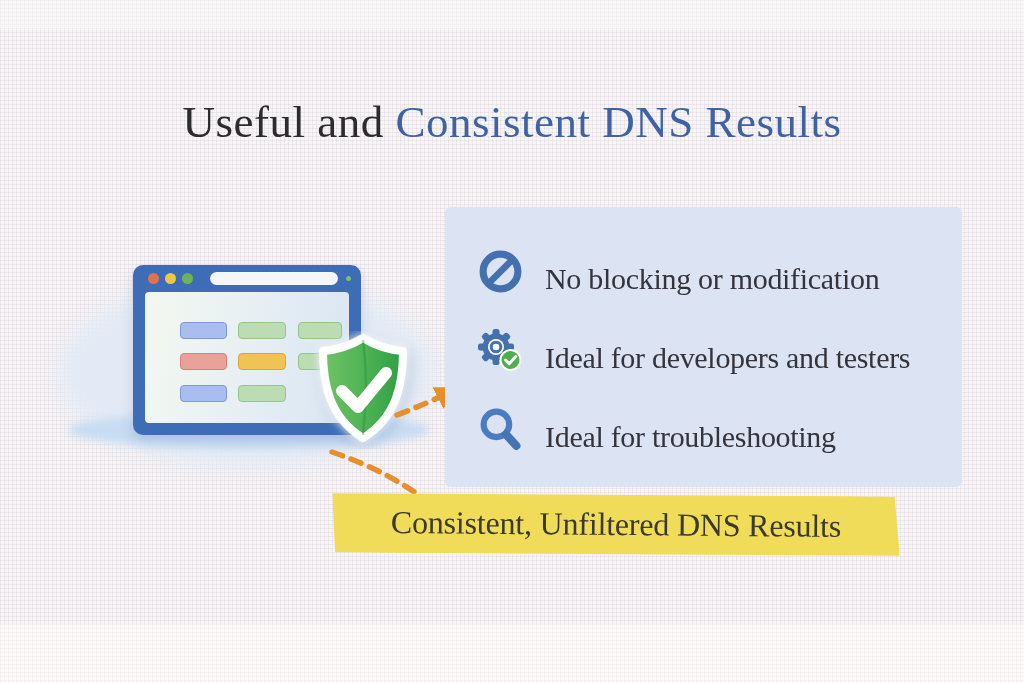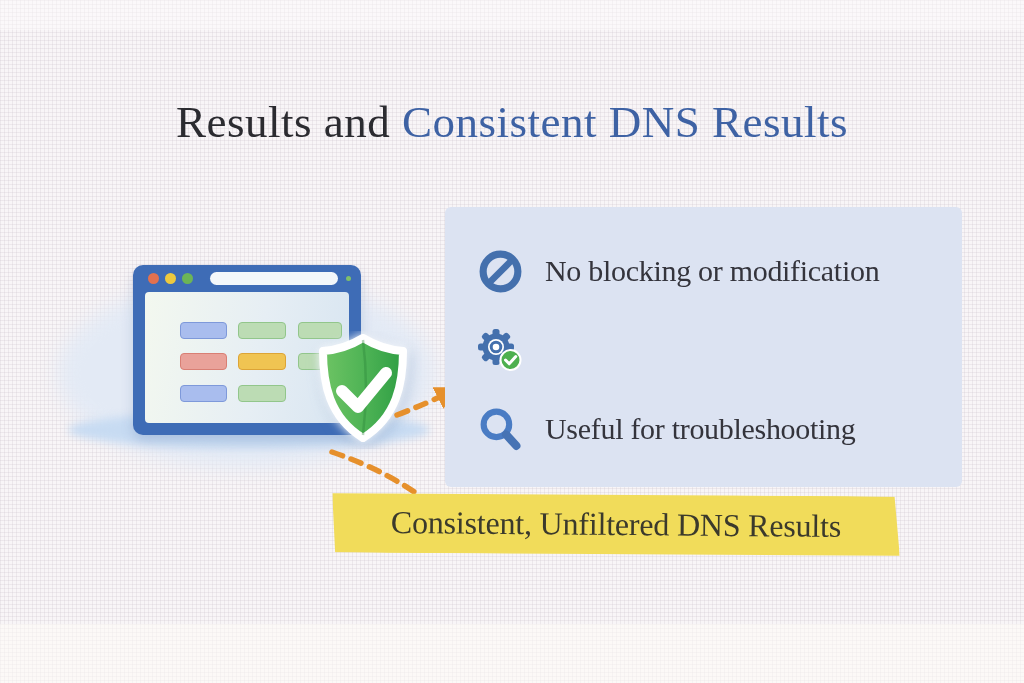--- a/index.html
+++ b/index.html
@@ -68,21 +68,21 @@
 
   .arrows{position:absolute;left:0;top:0;width:1024px;height:683px;pointer-events:none;}
 
   
   .panel{
     position:absolute;left:445px;top:207px;width:517px;height:280px;
     background:var(--panel-blue,#dce3f2);border-radius:6px;
     display:flex;flex-direction:column;justify-content:space-evenly;
     padding:10px 0 4px 30px;box-sizing:border-box;
   }
-  .panel-item{display:flex;align-items:center;}
+  .panel-item{display:flex;align-items:flex-end;}
   .panel-item .icon{width:50px;height:50px;flex:0 0 auto;display:flex;align-items:center;justify-content:center;}
   .panel-item .label{
     margin-left:20px;font-size:30px;letter-spacing:-0.3px;color:#34343c;white-space:nowrap;
   }
 
   
   .banner{
     position:absolute;left:332px;top:494px;width:568px;height:61px;
     background:var(--banner-yellow,#f1dc5a);
     transform:rotate(0.5deg);
@@ -91,21 +91,21 @@
   }
   .banner .label{font-size:32px;color:#3b3a2c;letter-spacing:-0.2px;white-space:nowrap;}
 </style>
 </head>
 <body>
 
 <div class="band top"></div>
 <div class="band bottom"></div>
 
 <div class="title">
-  <span class="t-dark">Results and </span><span class="t-blue">Consistent DNS Results</span>
+  <span class="t-dark">Useful and </span><span class="t-blue">Consistent DNS Results</span>
 </div>
 
 <div class="blob"></div>
 <div class="ground-shadow"></div>
 
 <div class="browser">
   <div class="browser-top">
     <span class="dot red"></span>
     <span class="dot yellow"></span>
     <span class="dot green"></span>
@@ -192,29 +192,30 @@
               </g>
           </g>
           <circle cx="21" cy="21" r="13.5"></circle>
         </g>
         <circle cx="21" cy="21" r="8" fill="#ffffff"></circle>
         <circle cx="21" cy="21" r="4.8" fill="none" stroke="#4470ad" stroke-width="3"></circle>
         <circle cx="35.5" cy="34" r="10" fill="#4db04f" stroke="#ffffff" stroke-width="2"></circle>
         <polyline points="30.5,34 34.2,37.8 40.8,30.5" fill="none" stroke="#ffffff" stroke-width="3" stroke-linecap="round" stroke-linejoin="round"></polyline>
       </svg>
     </span>
+    <span class="label">Ideal for developers and testers</span>
   </div>
 
   <div class="panel-item">
     <span class="icon">
       <svg width="47" height="47" viewBox="0 0 46 46">
         <circle cx="19" cy="18" r="12.5" fill="none" stroke="#4a7cc4" stroke-width="6"></circle>
         <line x1="28.5" y1="28" x2="38.5" y2="39" stroke="#4673b4" stroke-width="8" stroke-linecap="round"></line>
       </svg>
     </span>
-    <span class="label">Useful for troubleshooting</span>
+    <span class="label">Ideal for troubleshooting</span>
   </div>
 
 </div>
 
 <div class="banner">
   <span class="label">Consistent, Unfiltered DNS Results</span>
 </div>
 
 </body></html>

